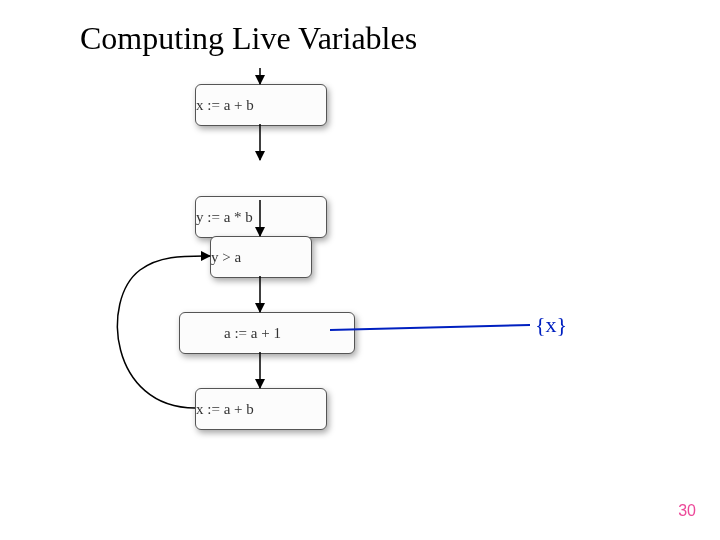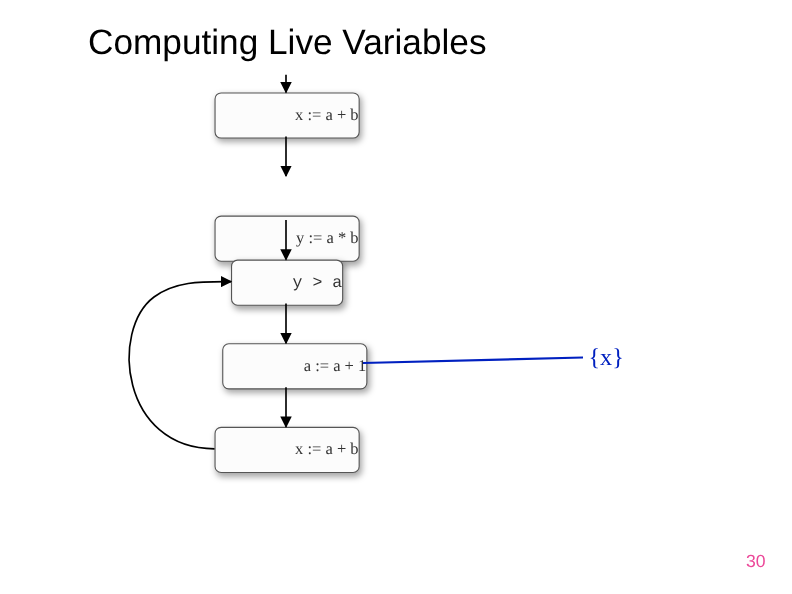--- a/index.html
+++ b/index.html
@@ -1,21 +1,21 @@
 <!DOCTYPE html>
 <html><head>
 <meta charset="utf-8">
 <style>
   html,body{margin:0;padding:0;width:720px;height:540px;background:#fff;font-family:Arial,Helvetica,sans-serif;position:relative;overflow:hidden;}
-  .title{position:absolute;left:80px;top:20px;font-size:32px;color:#000;}
-  .node{position:absolute;border:1px solid #555;border-radius:6px;background:#fcfcfc;box-shadow:2px 3px 6px rgba(0,0,0,0.35);font-family:"Times New Roman",serif;font-size:15px;color:#333;display:flex;align-items:center;justify-content:flex-end;}
+  .title{position:absolute;left:80px;top:20px;font-size:32px;color:#000;font-family:Liberation Serif, serif;}
+  .node{position:absolute;border:1px solid #555;border-radius:6px;background:#fcfcfc;box-shadow:2px 3px 6px rgba(0,0,0,0.35);font-family:"Times New Roman",serif;font-size:15px;color:#333;display:flex;align-items:center;justify-content:flex-start;}
   .n1{left:195px;top:84px;width:130px;height:40px;}
   .n2{left:195px;top:160px;width:130px;height:40px;margin-top:36px;}
-  .n3{left:210px;top:236px;width:100px;height:40px;font-family:Liberation Mono, monospace;}
-  .n4{left:202px;top:312px;width:130px;height:40px;}
+  .n3{left:210px;top:236px;width:100px;height:40px;}
+  .n4{left:179px;top:312px;width:130px;height:40px;padding-left:44px;}
   .n5{left:195px;top:388px;width:130px;height:40px;}
   .annotation{position:absolute;left:535px;top:312px;color:#0020c0;font-family:"Times New Roman",serif;font-size:22px;}
   .pagenum{position:absolute;right:24px;bottom:20px;font-size:16px;color:#ec4899;}
   svg.overlay{position:absolute;left:0;top:0;width:720px;height:540px;pointer-events:none;}
 </style>
 </head>
 <body>
 
 <div class="title">Computing Live Variables</div>
 

